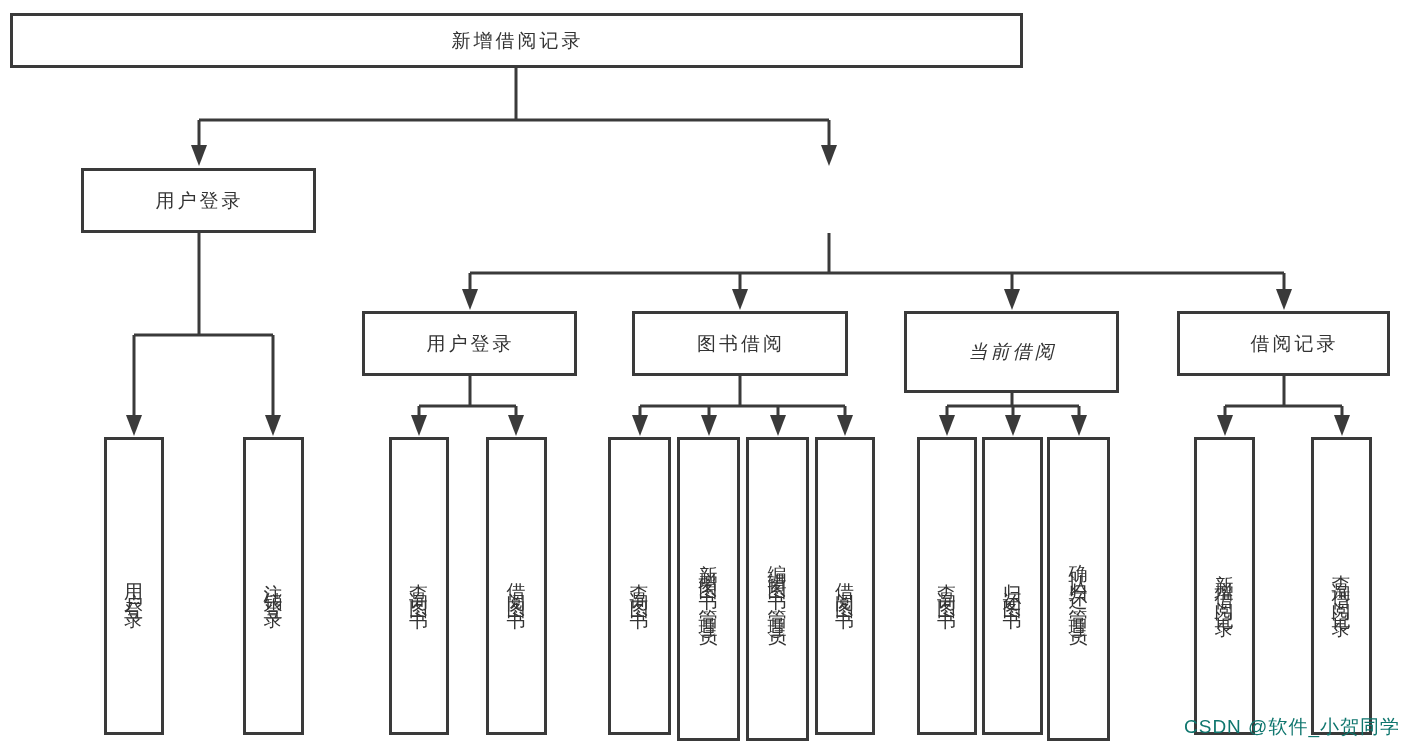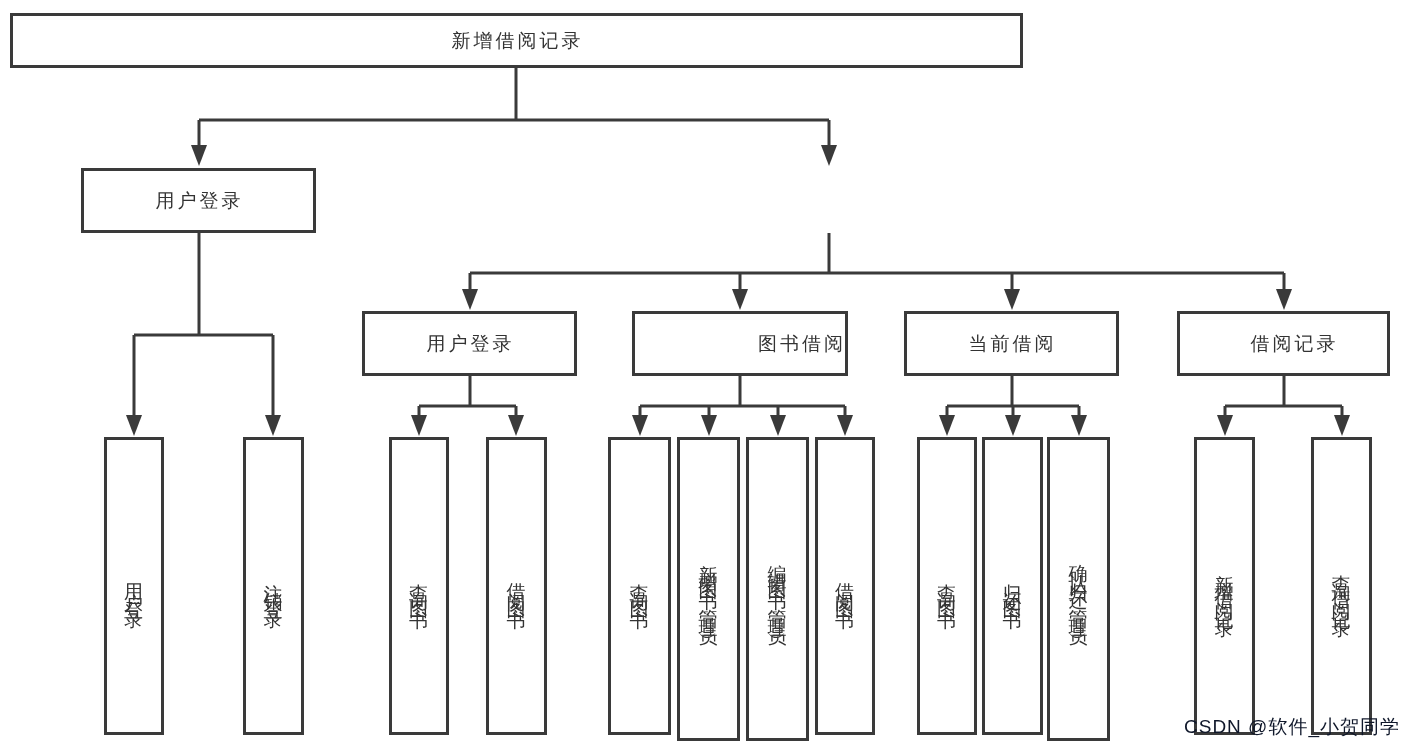--- a/index.html
+++ b/index.html
@@ -29,21 +29,21 @@
     letter-spacing:9px;
     line-height:1;
     white-space:nowrap;
   }
   .watermark{
     position:absolute;
     left:1184px;top:714px;
     width:216px;
     font-size:19px;
     letter-spacing:1px;
-    color:#0f172a;
+    color:#0f766e;
     z-index:3;
     white-space:nowrap;
   }
 </style>
 </head>
 <body>
 
 <div class="stage">
 
   <svg class="connectors" width="1405" height="747" viewBox="0 0 1405 747">
@@ -90,24 +90,24 @@
     <span class="lbl">新增借阅记录</span>
   </div>
 
   <div class="box h-box" style="left:81px;top:168px;width:235px;height:65px;">
     <span class="lbl">用户登录</span>
   </div>
 
   <div class="box h-box" style="left:362px;top:311px;width:215px;height:65px;">
     <span class="lbl">用户登录</span>
   </div>
-  <div class="box h-box" style="left:632px;top:311px;width:216px;height:65px;justify-content:flex-end;">
+  <div class="box h-box" style="left:632px;top:311px;width:216px;height:65px;">
     <span class="lbl">图书借阅</span>
   </div>
-  <div class="box h-box" style="left:904px;top:311px;width:215px;height:65px;">
+  <div class="box h-box" style="left:904px;top:311px;width:215px;height:82px;font-style:italic;">
     <span class="lbl">当前借阅</span>
   </div>
   <div class="box h-box" style="left:1177px;top:311px;width:213px;height:65px;padding-left:20px;">
     <span class="lbl">借阅记录</span>
   </div>
 
   <div class="box v-box" style="left:104px;top:437px;width:60px;height:298px;">
     <span class="lbl">用户登录</span>
   </div>
   <div class="box v-box" style="left:243px;top:437px;width:61px;height:298px;">

